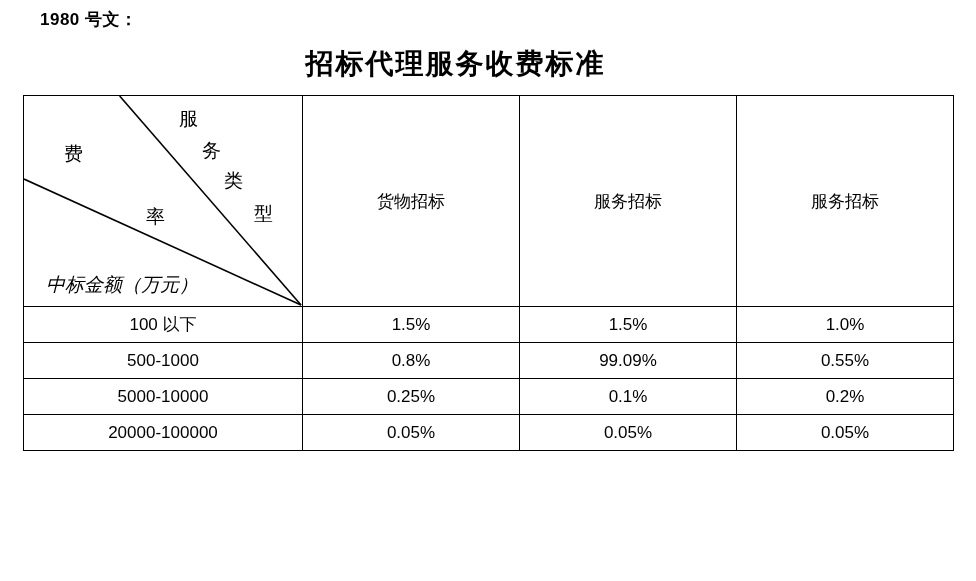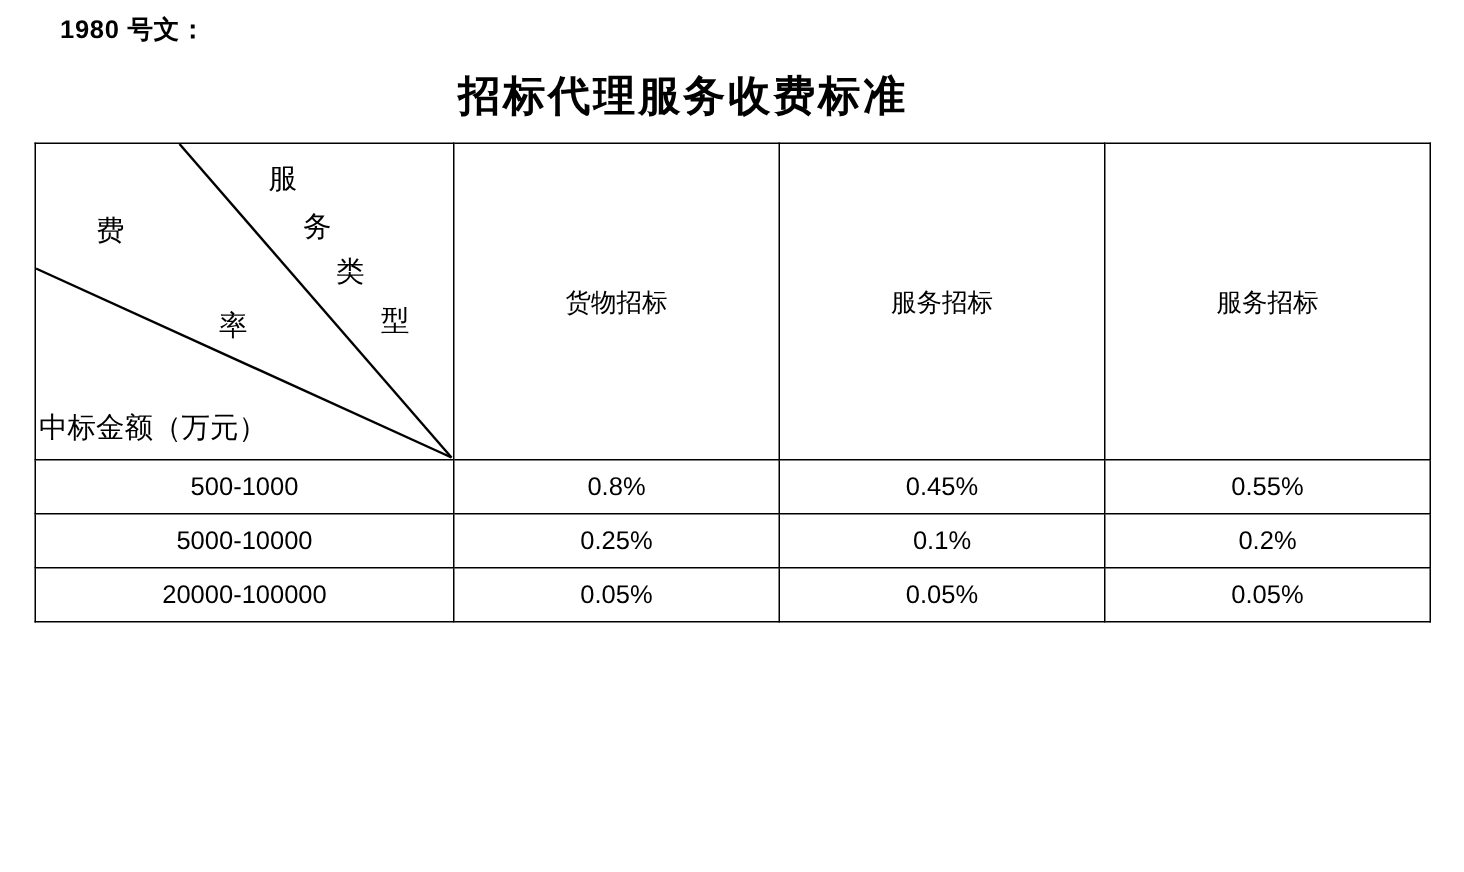--- a/index.html
+++ b/index.html
@@ -84,23 +84,24 @@
     font-size: 19px;
     font-weight: normal;
     white-space: nowrap;
   }
   .lbl-fee     { left: 40px;  top: 45px; }
   .lbl-rate    { left: 122px; top: 108px; }
   .lbl-serv    { left: 155px; top: 10px; }
   .lbl-kind    { left: 200px; top: 72px; }
   .lbl-type    { left: 230px; top: 105px; }
   .lbl-amount  {
-    left: 2px;
+    left: 22px;
     bottom: 8px;
     font-size: 19px;
+    font-style: italic;
   }
   .head-type {
     height: 210px;
     font-family: "Liberation Serif", serif;
     font-size: 21px;
   }
   .row-label {
     height: 35px;
     font-family: "Liberation Sans", sans-serif;
     font-size: 17px;
@@ -142,23 +143,29 @@
             <span class="corner-label lbl-kind">类</span>
             <span class="corner-label lbl-type">型</span>
             <span class="corner-label lbl-amount">中标金额（万元）</span>
           </td>
           <td class="head-type">货物招标</td>
           <td class="head-type">服务招标</td>
           <td class="head-type">服务招标</td>
         </tr>
 
         <tr>
+          <td class="row-label">100 以下</td>
+          <td class="row-val">1.5%</td>
+          <td class="row-val">1.5%</td>
+          <td class="row-val">1.0%</td>
+        </tr>
+        <tr>
           <td class="row-label">500-1000</td>
           <td class="row-val">0.8%</td>
-          <td class="row-val">0.45%</td>
+          <td class="row-val">99.09%</td>
           <td class="row-val">0.55%</td>
         </tr>
         <tr>
           <td class="row-label">5000-10000</td>
           <td class="row-val">0.25%</td>
           <td class="row-val">0.1%</td>
           <td class="row-val">0.2%</td>
         </tr>
         <tr>
           <td class="row-label">20000-100000</td>

